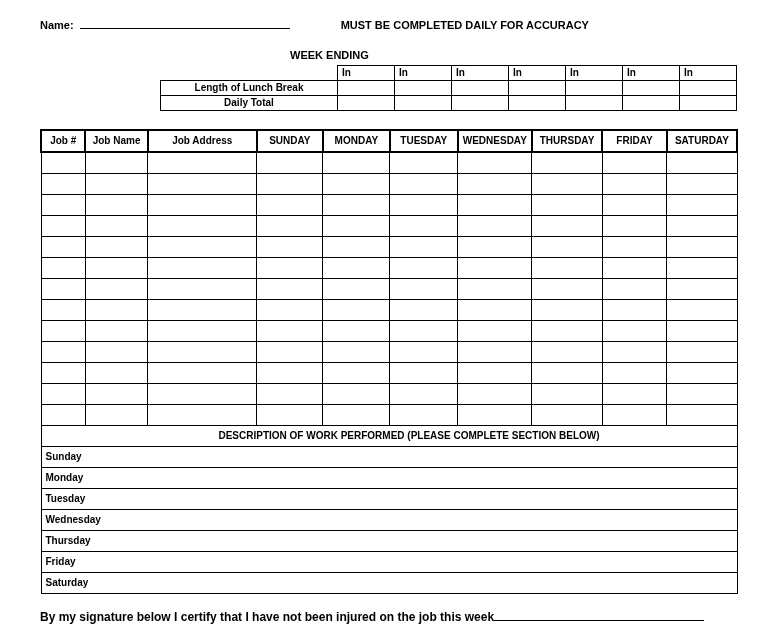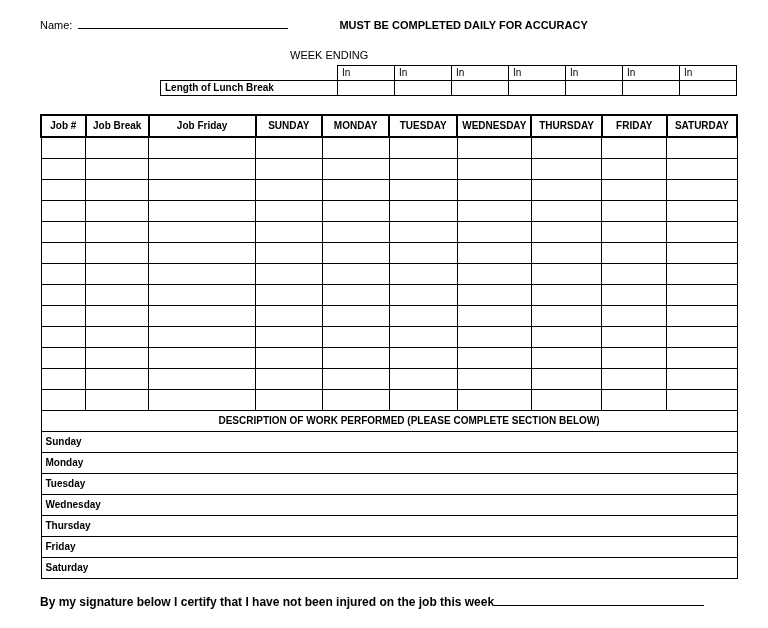--- a/index.html
+++ b/index.html
@@ -11,35 +11,35 @@
     background: #fff;
     width: 768px;
     box-sizing: border-box;
   }
   .top-row {
     display: flex;
     align-items: baseline;
     margin-bottom: 6px;
   }
   .name-label {
-    font-weight: normal;
+    font-weight: bold;
     margin-right: 6px;
   }
   .name-line {
     display: inline-block;
     width: 210px;
     border-bottom: 1px solid #000;
     height: 12px;
   }
   .must-complete {
     font-weight: bold;
     margin-left: 51px;
   }
   .week-ending {
-    font-weight: normal;
+    font-weight: bold;
     margin-left: 250px;
     margin-top: 18px;
     margin-bottom: 4px;
   }
   table {
     border-collapse: collapse;
   }
   td, th {
     border: 1px solid #000;
     font-size: 10px;
@@ -48,31 +48,31 @@
     line-height: 12px;
     text-align: left;
     vertical-align: middle;
   }
   
   .time-table {
     margin-left: 120px;
     margin-bottom: 18px;
   }
   .time-table td.label-cell {
-    text-align: left;
+    text-align: center;
     font-weight: bold;
     width: 168px;
     border: 1px solid #000;
   }
   .time-table td.nocell {
     border: none;
   }
   .time-table td.day {
     width: 48px;
-    font-weight: normal;
+    font-weight: bold;
   }
   
   .job-table {
     width: 100%;
   }
   .job-table th {
     text-align: center;
     font-weight: bold;
     border: 2px solid #000;
     height: 18px;
@@ -137,29 +137,39 @@
   <tr>
     <td class="label-cell">Length of Lunch Break</td>
     <td></td>
     <td></td>
     <td></td>
     <td></td>
     <td></td>
     <td></td>
     <td></td>
   </tr>
+  <tr>
+    <td class="label-cell">Daily Total</td>
+    <td></td>
+    <td></td>
+    <td></td>
+    <td></td>
+    <td></td>
+    <td></td>
+    <td></td>
+  </tr>
 </tbody>
   </table>
 
 <table class="job-table">
   <tbody>
       <tr>
     <th class="col-jobnum">Job #</th>
-    <th class="col-jobname">Job Break</th>
-    <th class="col-jobaddr">Job Friday</th>
+    <th class="col-jobname">Job Name</th>
+    <th class="col-jobaddr">Job Address</th>
     <th class="col-day">SUNDAY</th>
     <th class="col-day">MONDAY</th>
     <th class="col-day">TUESDAY</th>
     <th class="col-day">WEDNESDAY</th>
     <th class="col-day">THURSDAY</th>
     <th class="col-day">FRIDAY</th>
     <th class="col-day">SATURDAY</th>
   </tr>
 
   <tr>

